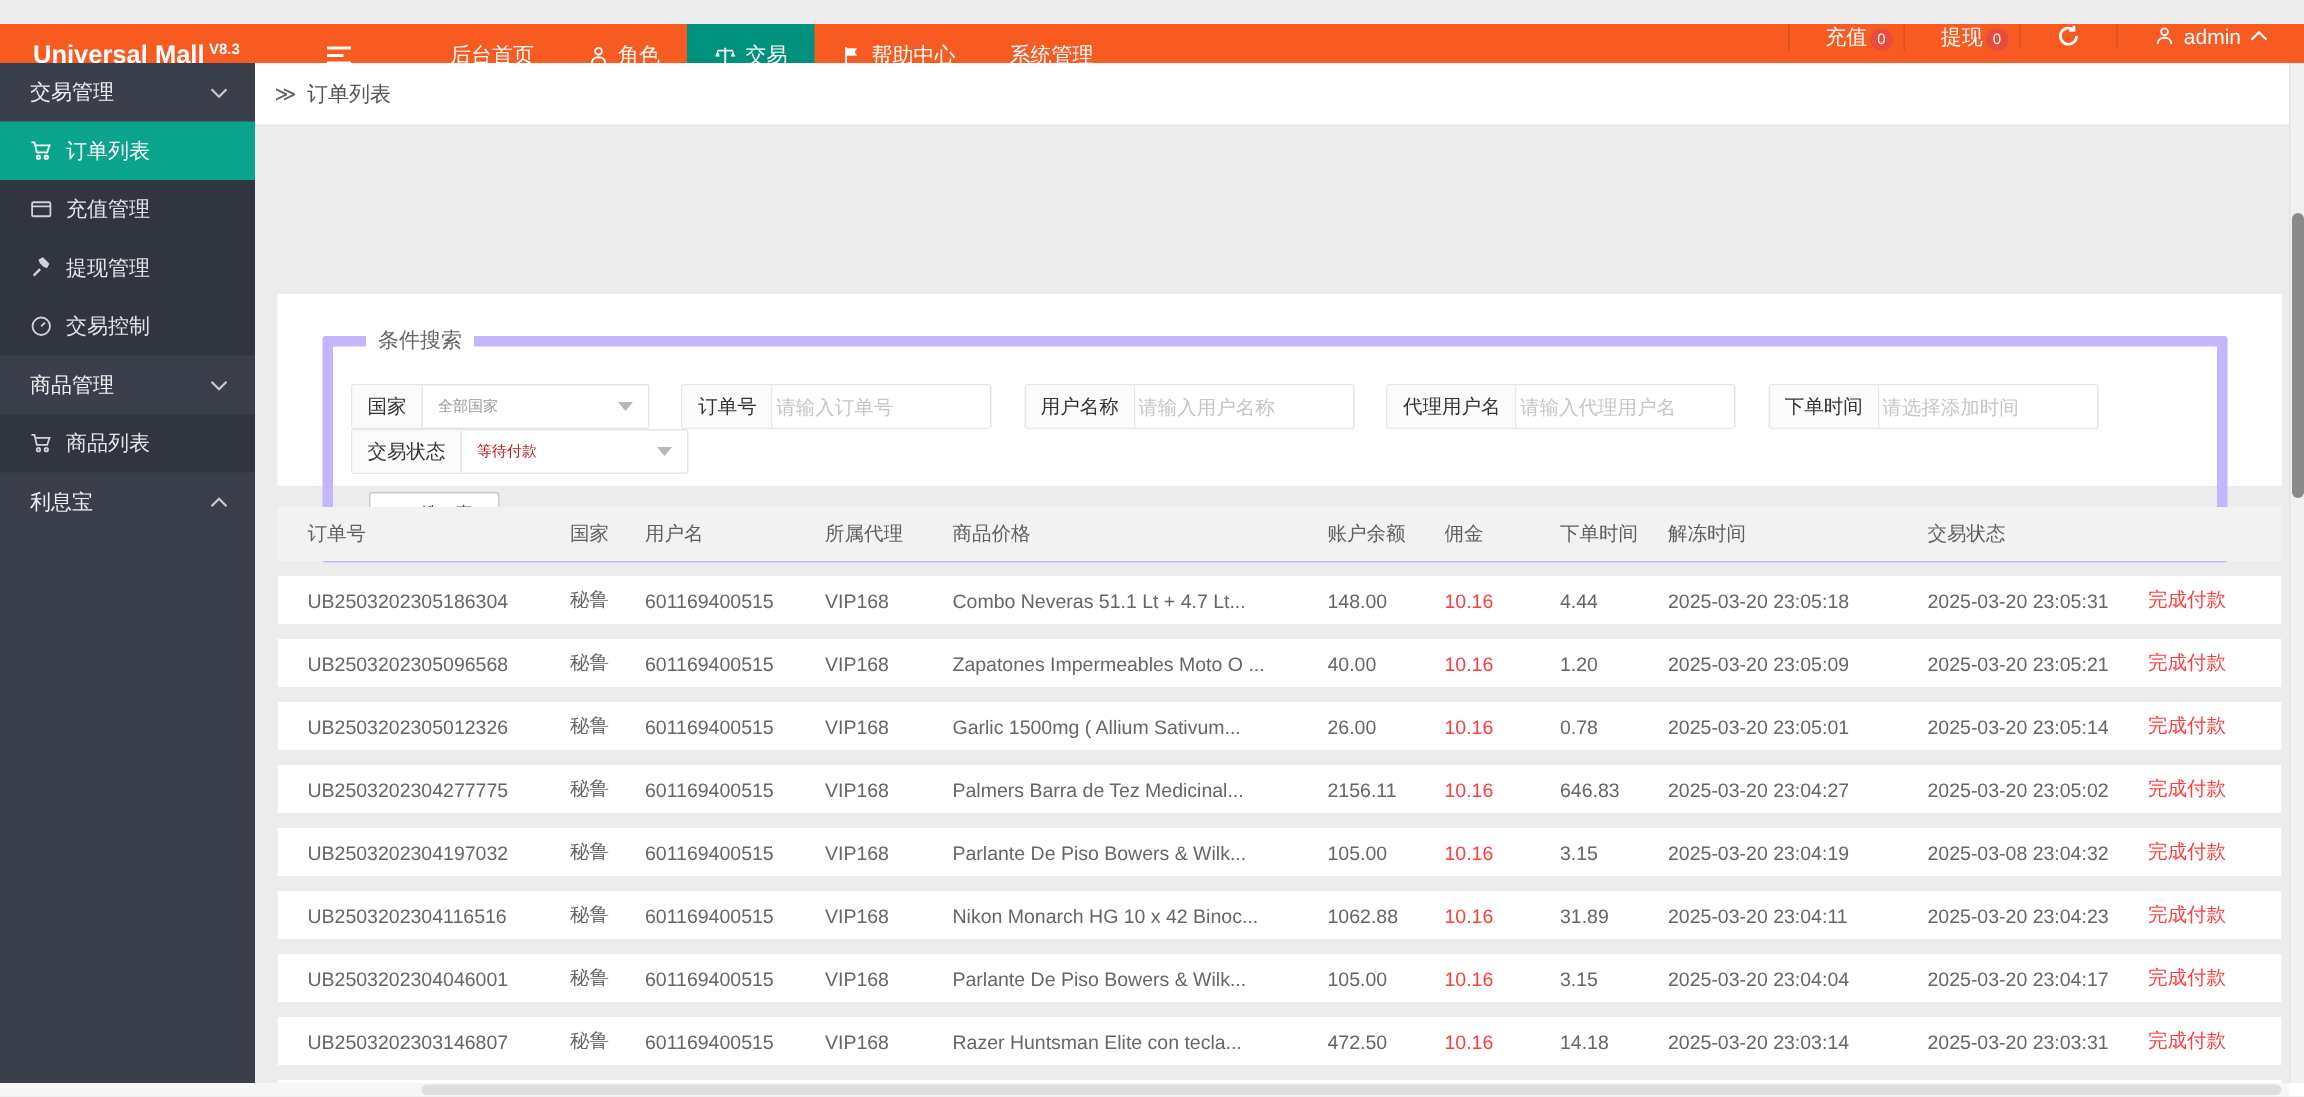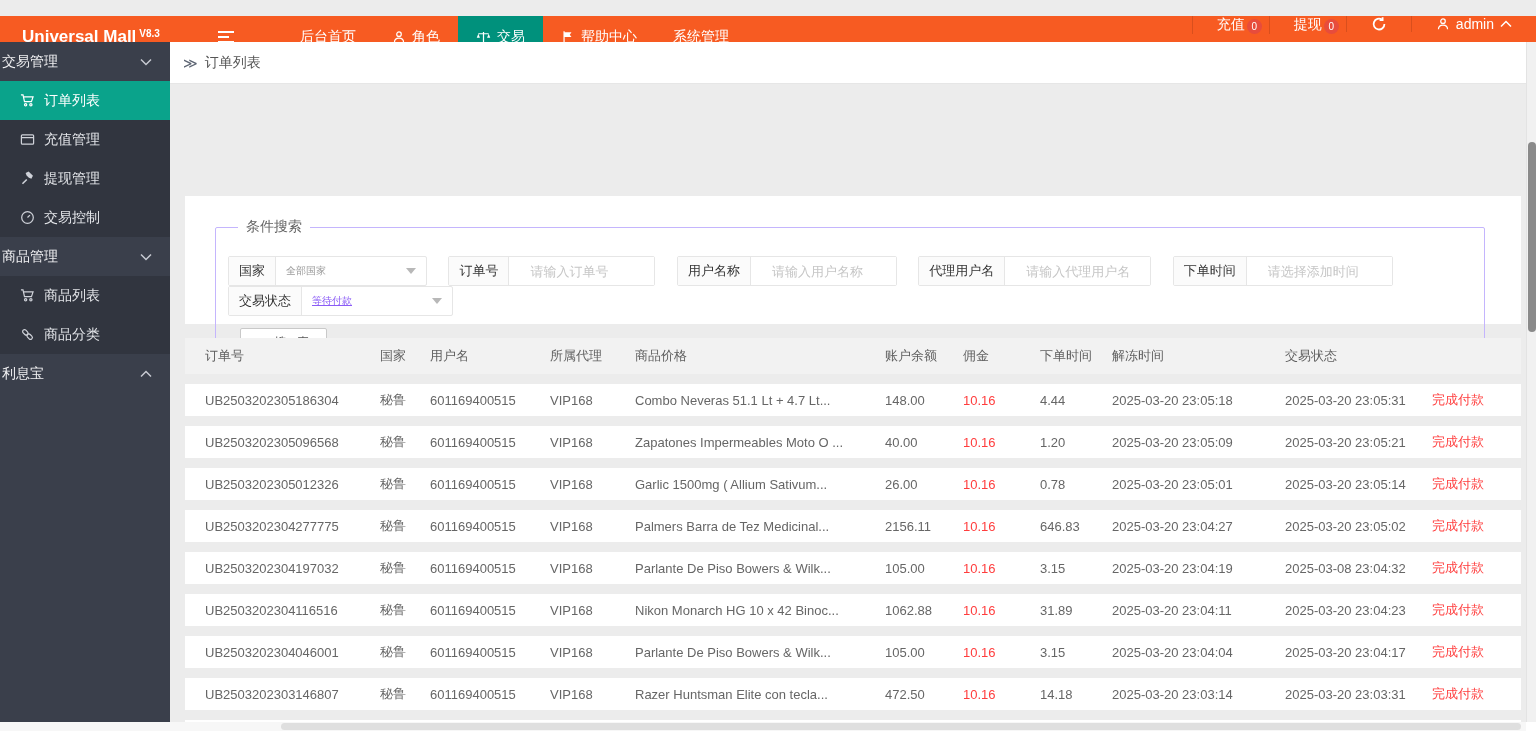--- a/index.html
+++ b/index.html
@@ -20,42 +20,42 @@
   .nav-item{display:flex;align-items:center;gap:6px;padding:0 18px;font-size:14px;cursor:pointer;}
   .nav-item.active{background:var(--nav-active);}
   .hdr-right{margin-left:auto;display:flex;align-items:flex-start;padding-left:40px;}
   .hdr-btn{position:relative;display:flex;align-items:center;gap:6px;padding:0 24px;font-size:14px;border-left:1px solid rgba(0,0,0,.12);cursor:pointer;}
   .badge{position:absolute;top:3px;right:7px;min-width:15px;height:15px;border-radius:8px;background:var(--badge);color:#fff;font-size:10px;line-height:15px;text-align:center;padding:0 3px;}
   .icon{display:inline-flex;align-items:center;justify-content:center;}
   svg{display:block;}
 
   
   .sidebar{position:absolute;top:42px;left:0;width:170px;height:680px;background:var(--sidebar-bg);}
-  .side-group{height:39px;display:flex;align-items:center;justify-content:space-between;padding:0 18px 0 2px;color:#f0f0f2;font-size:14px;cursor:pointer;background:var(--sidebar-bg);}
+  .side-group{height:39px;display:flex;align-items:center;justify-content:space-between;padding:0 18px 0 20px;color:#f0f0f2;font-size:14px;cursor:pointer;background:var(--sidebar-bg);}
   .side-item{height:39px;display:flex;align-items:center;gap:9px;padding-left:20px;color:#e3e5e9;font-size:14px;cursor:pointer;background:var(--sidebar-child);}
   .side-item .icon{color:#cfd2d9;}
   .side-item.active{background:var(--sidebar-active);color:#fff;}
   .side-item.active .icon{color:#fff;}
   .chev{color:#c7cad2;}
 
   
   .breadcrumb{position:absolute;top:42px;left:170px;width:1356px;height:42px;background:#fff;border-bottom:1px solid #e6e6e6;display:flex;align-items:center;padding-left:13px;font-size:14px;color:#555;gap:7px;}
   .bc-marker{color:#5c6472;font-size:14px;}
 
   
   .filter-card{position:absolute;top:196px;left:185px;width:1336px;height:128px;background:#fff;}
-  fieldset{margin:22px 36px 0 30px;border:1px solid #c4b5fd;border-radius:2px;padding:20px 0 10px 12px;}
+  fieldset{margin:22px 36px 0 30px;border:7px solid #c4b5fd;border-radius:2px;padding:20px 0 10px 12px;}
   legend{margin-left:10px;padding:0 8px;font-size:14px;color:#646464;}
   .fgroup{display:inline-flex;align-items:stretch;height:30px;border:1px solid #e6e6e6;border-radius:2px;margin-right:17px;vertical-align:top;background:#fff;}
   .fg-label{display:flex;align-items:center;padding:0 10px;background:#fbfbfb;border-right:1px solid #e6e6e6;font-size:13px;color:#333;white-space:nowrap;}
-  .fgroup input{border:none;outline:none;padding:0 21px;font-size:13px;color:#333;font-family:inherit;width:145px;}
+  .fgroup input{border:none;outline:none;padding:0 2px;font-size:13px;color:#333;font-family:inherit;width:145px;}
   .fgroup input::placeholder{color:#c6c6c6;}
   .fg-select{display:flex;align-items:center;justify-content:space-between;padding:0 10px;width:150px;cursor:pointer;}
   .fg-select .val{font-size:10px;color:#9a9a9a;}
-  .fg-select .val.dark{color:#8b5cf6;text-decoration:underline;}
+  .fg-select .val.dark{color:#b91c1c;}
   .caret{width:0;height:0;border-left:5px solid transparent;border-right:5px solid transparent;border-top:6px solid #b8b8b8;}
   .search-btn{display:inline-flex;align-items:center;gap:7px;height:30px;margin:12px 0 0 12px;padding:0 13px;border:1px solid #c9c9c9;border-radius:2px;background:#fff;font-size:13px;color:#555;letter-spacing:3px;cursor:pointer;}
   .search-btn .icon{color:#777;}
 
   
   .table-wrap{position:absolute;top:338px;left:185px;width:1336px;height:384px;overflow:hidden;}
   .cols{display:grid;grid-template-columns:175px 50px 120px 85px 250px 78px 77px 72px 173px 147px 1fr;align-items:center;padding-left:20px;}
   .thead{height:36px;background:#f2f2f2;font-size:13px;color:#5f5f5f;}
   .trow{height:32px;background:#fff;margin-top:10px;font-size:13px;color:#666;}
   .trow-partial{height:4px;background:#fff;margin-top:10px;}
@@ -210,31 +210,20 @@
   <div class="side-item">
     <span class="icon">
         <svg width="15" height="15" viewBox="0 0 16 16" fill="none" stroke="currentColor" stroke-width="1.3">
           <path d="M1 2h2.2l1.6 7.2h7.4l1.7-5H4"></path>
           <circle cx="6" cy="12.6" r="1.2"></circle>
           <circle cx="11.6" cy="12.6" r="1.2"></circle>
         </svg>
       </span>
     <span>商品列表</span>
   </div>
-  <div class="side-item">
-    <span class="icon">
-        <svg width="15" height="15" viewBox="0 0 16 16" fill="none" stroke="currentColor" stroke-width="1.3">
-          <g transform="rotate(45 8 8)">
-            <rect x="1.5" y="6" width="6.5" height="4" rx="2"></rect>
-            <rect x="8" y="6" width="6.5" height="4" rx="2"></rect>
-          </g>
-        </svg>
-      </span>
-    <span>商品分类</span>
-  </div>
   <div class="side-group">
     <span>利息宝</span>
     <span class="icon chev">
         <svg width="12" height="8" viewBox="0 0 12 8" fill="none" stroke="currentColor" stroke-width="1.5">
           <polyline points="1,6.5 6,1.5 11,6.5"></polyline>
         </svg>
       </span>
   </div>
 </div>
 

